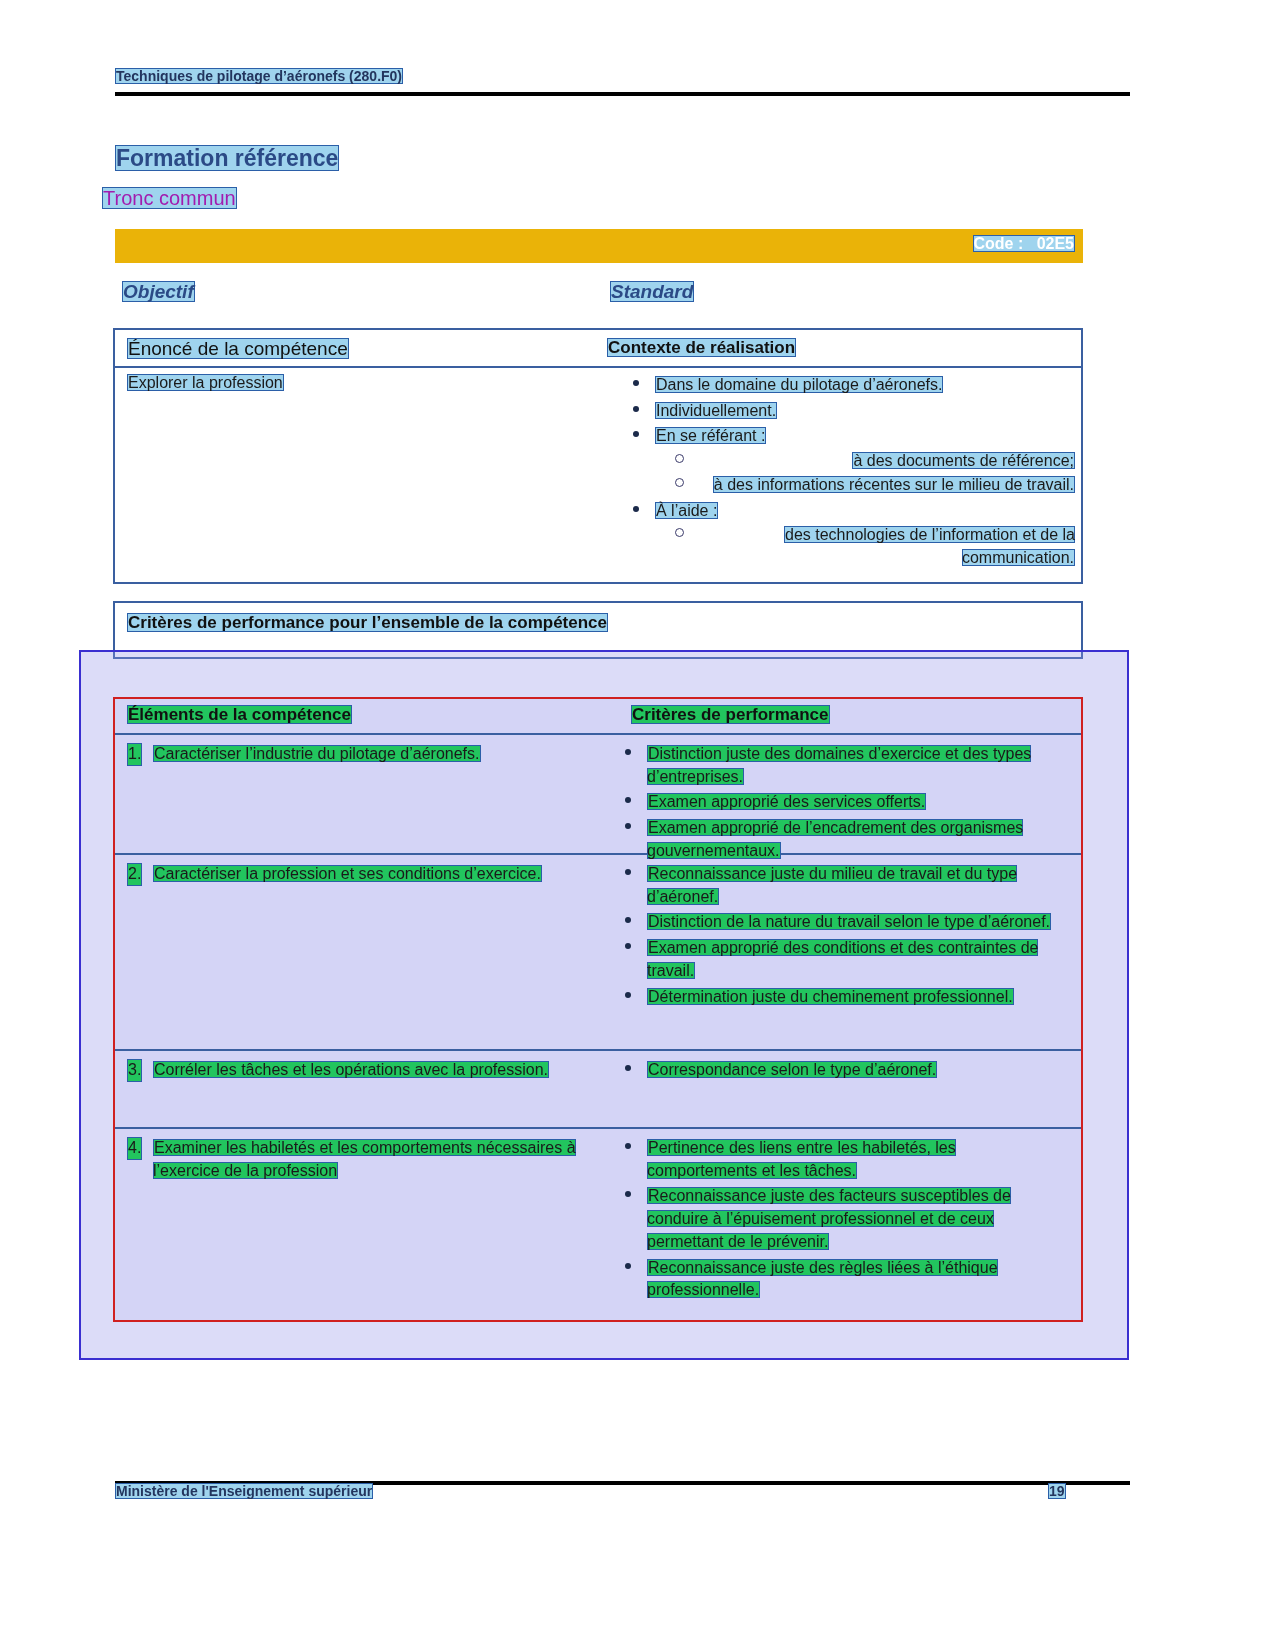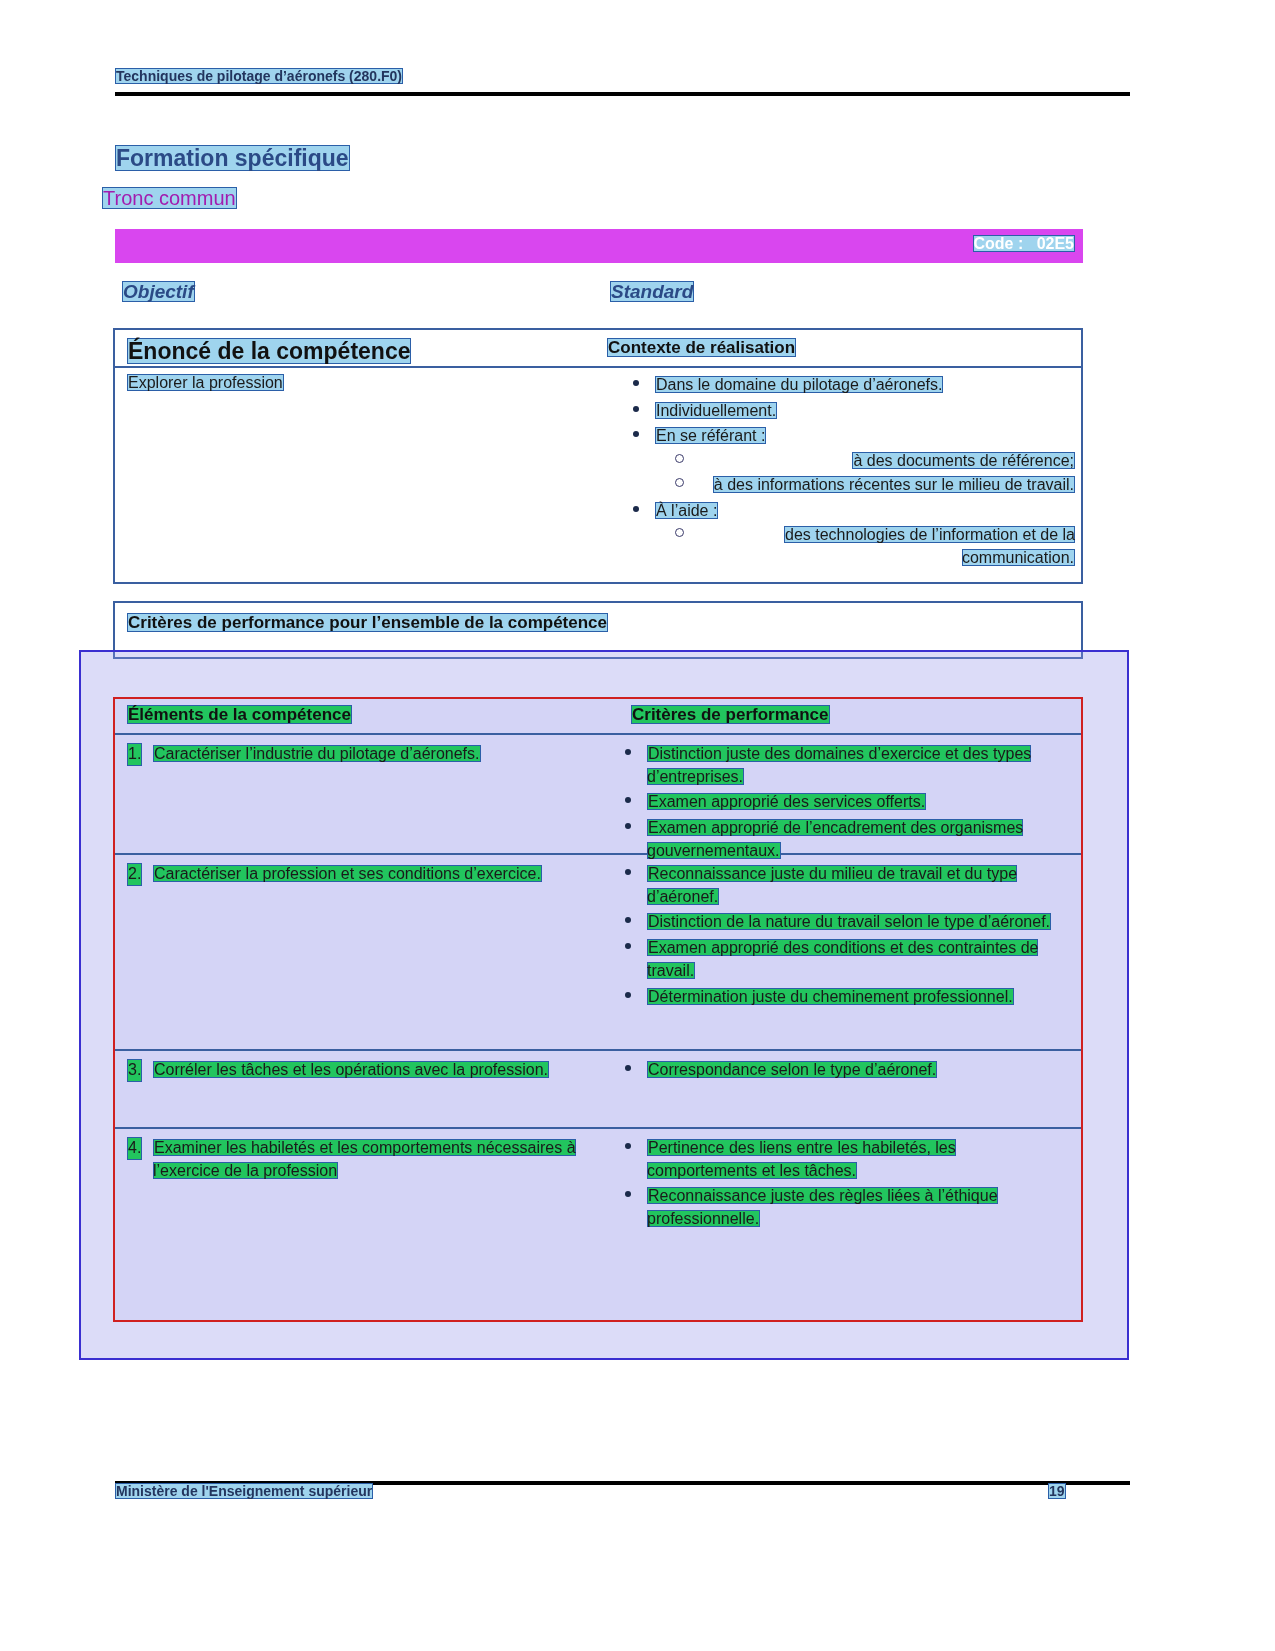--- a/index.html
+++ b/index.html
@@ -72,21 +72,21 @@
     color: #a21caf;
   }
 
   
   .code-band {
     position: absolute;
     left: 115px;
     top: 229px;
     width: 968px;
     height: 34px;
-    background: #d946ef;
+    background: #eab308;
   }
   .code-text {
     position: absolute;
     right: 8px;
     top: 6px;
     font-size: 16px;
     font-weight: bold;
     color: #ffffff;
     white-space: pre;
   }
@@ -113,22 +113,22 @@
     top: 328px;
     width: 970px;
     height: 256px;
     border: 2px solid #3a5fa0;
     box-sizing: border-box;
   }
   .box1 .hdr-left {
     position: absolute;
     left: 12px;
     top: 8px;
-    font-size: 23px;
-    font-weight: bold;
+    font-size: 19px;
+    font-weight: normal;
     color: #111111;
   }
   .box1 .hdr-right {
     position: absolute;
     left: 492px;
     top: 8px;
     font-size: 17px;
     font-weight: bold;
     color: #111111;
   }
@@ -316,21 +316,21 @@
   }
 </style>
 </head>
 <body>
 
 <div class="page">
 
   <div class="doc-header"><span class="hl">Techniques de pilotage d’aéronefs (280.F0)</span></div>
   <div class="header-rule"></div>
 
-  <div class="title-main"><span class="hl">Formation spécifique</span></div>
+  <div class="title-main"><span class="hl">Formation référence</span></div>
   <div class="title-sub"><span class="hl">Tronc commun</span></div>
 
   <div class="code-band">
     <div class="code-text"><span class="hl">Code :   02E5</span></div>
   </div>
 
   <div class="objstd">
     <div class="o"><span class="hl">Objectif</span></div>
     <div class="s"><span class="hl">Standard</span></div>
   </div>
@@ -444,20 +444,21 @@
     <div class="row" style="height:195px;">
       <div class="cell-left">
         <div class="num-item">
           <span class="num hl-dark">4.</span>
           <span class="hl-dark">Examiner les habiletés et les comportements nécessaires à l’exercice de la profession</span>
         </div>
       </div>
       <div class="cell-right">
         <ul class="bl">
           <li><span class="bullet"></span><span class="hl-dark">Pertinence des liens entre les habiletés, les comportements et les tâches.</span></li>
+          <li><span class="bullet"></span><span class="hl-dark">Reconnaissance juste des facteurs susceptibles de conduire à l’épuisement professionnel et de ceux permettant de le prévenir.</span></li>
           <li><span class="bullet"></span><span class="hl-dark">Reconnaissance juste des règles liées à l’éthique professionnelle.</span></li>
         </ul>
       </div>
     </div>
   </div>
 
   <div class="footer-rule"></div>
   <div class="footer-left"><span class="hl">Ministère de l'Enseignement supérieur</span></div>
   <div class="footer-right"><span class="hl">19</span></div>
 

